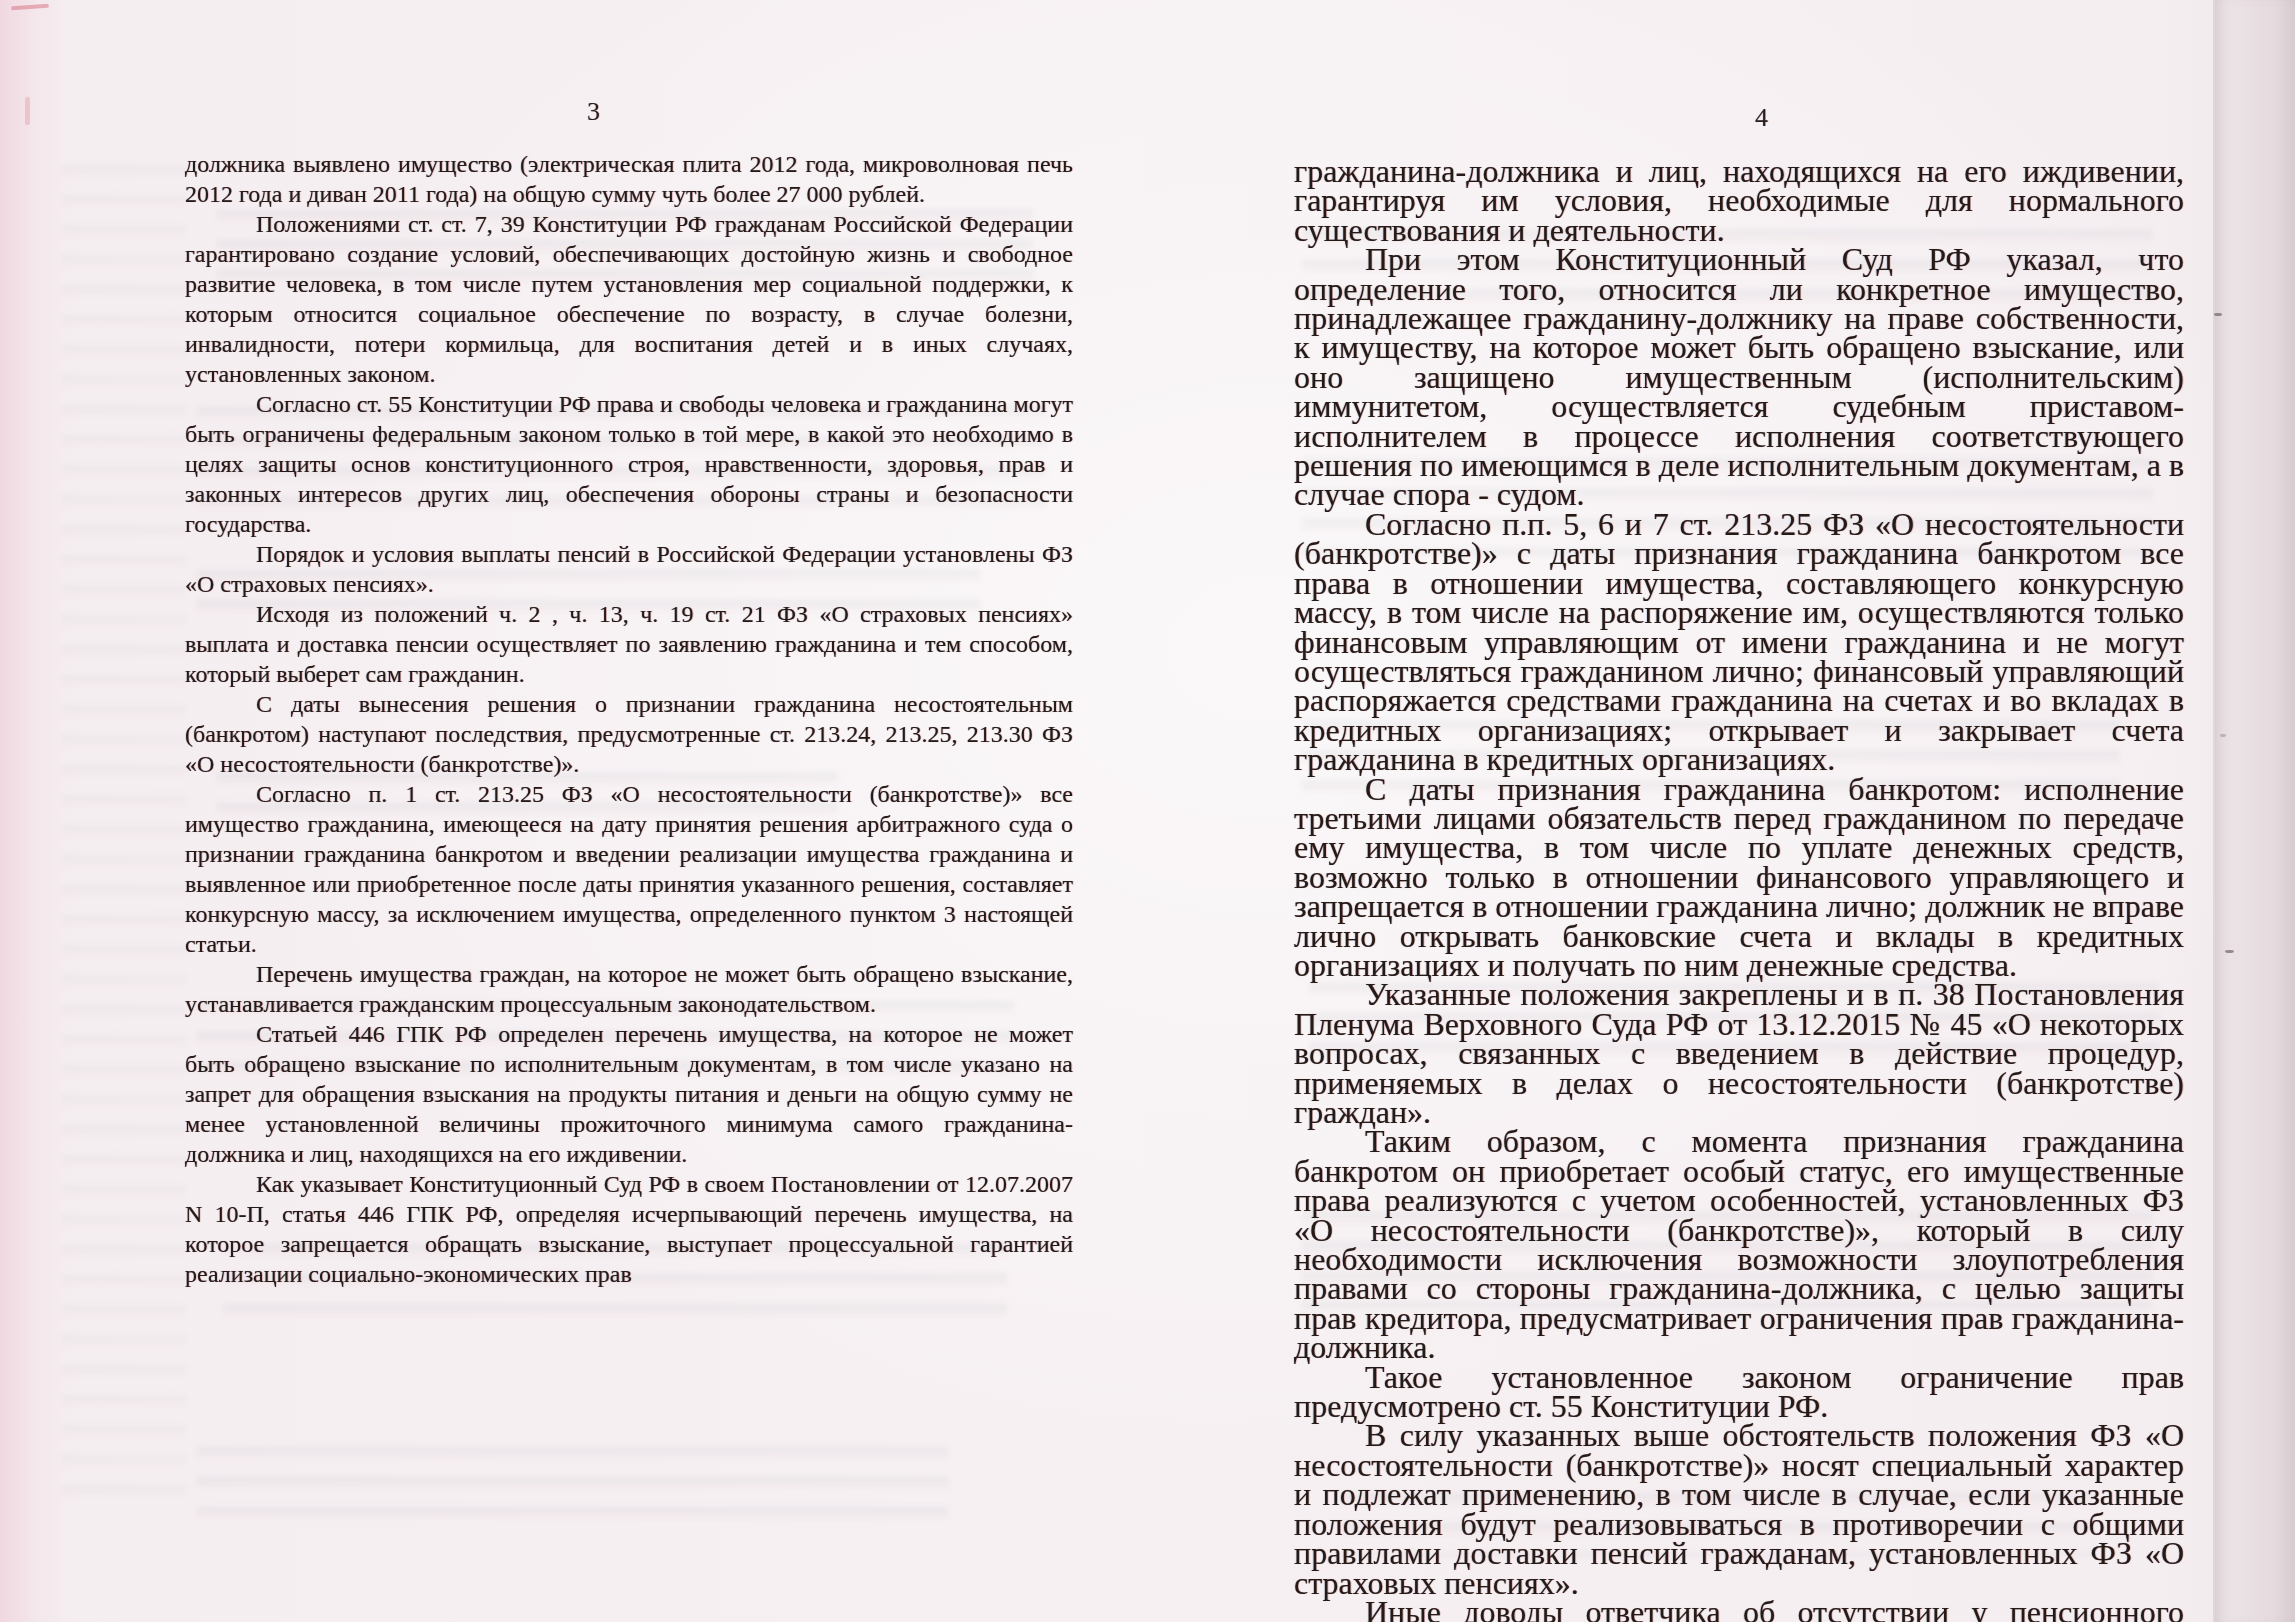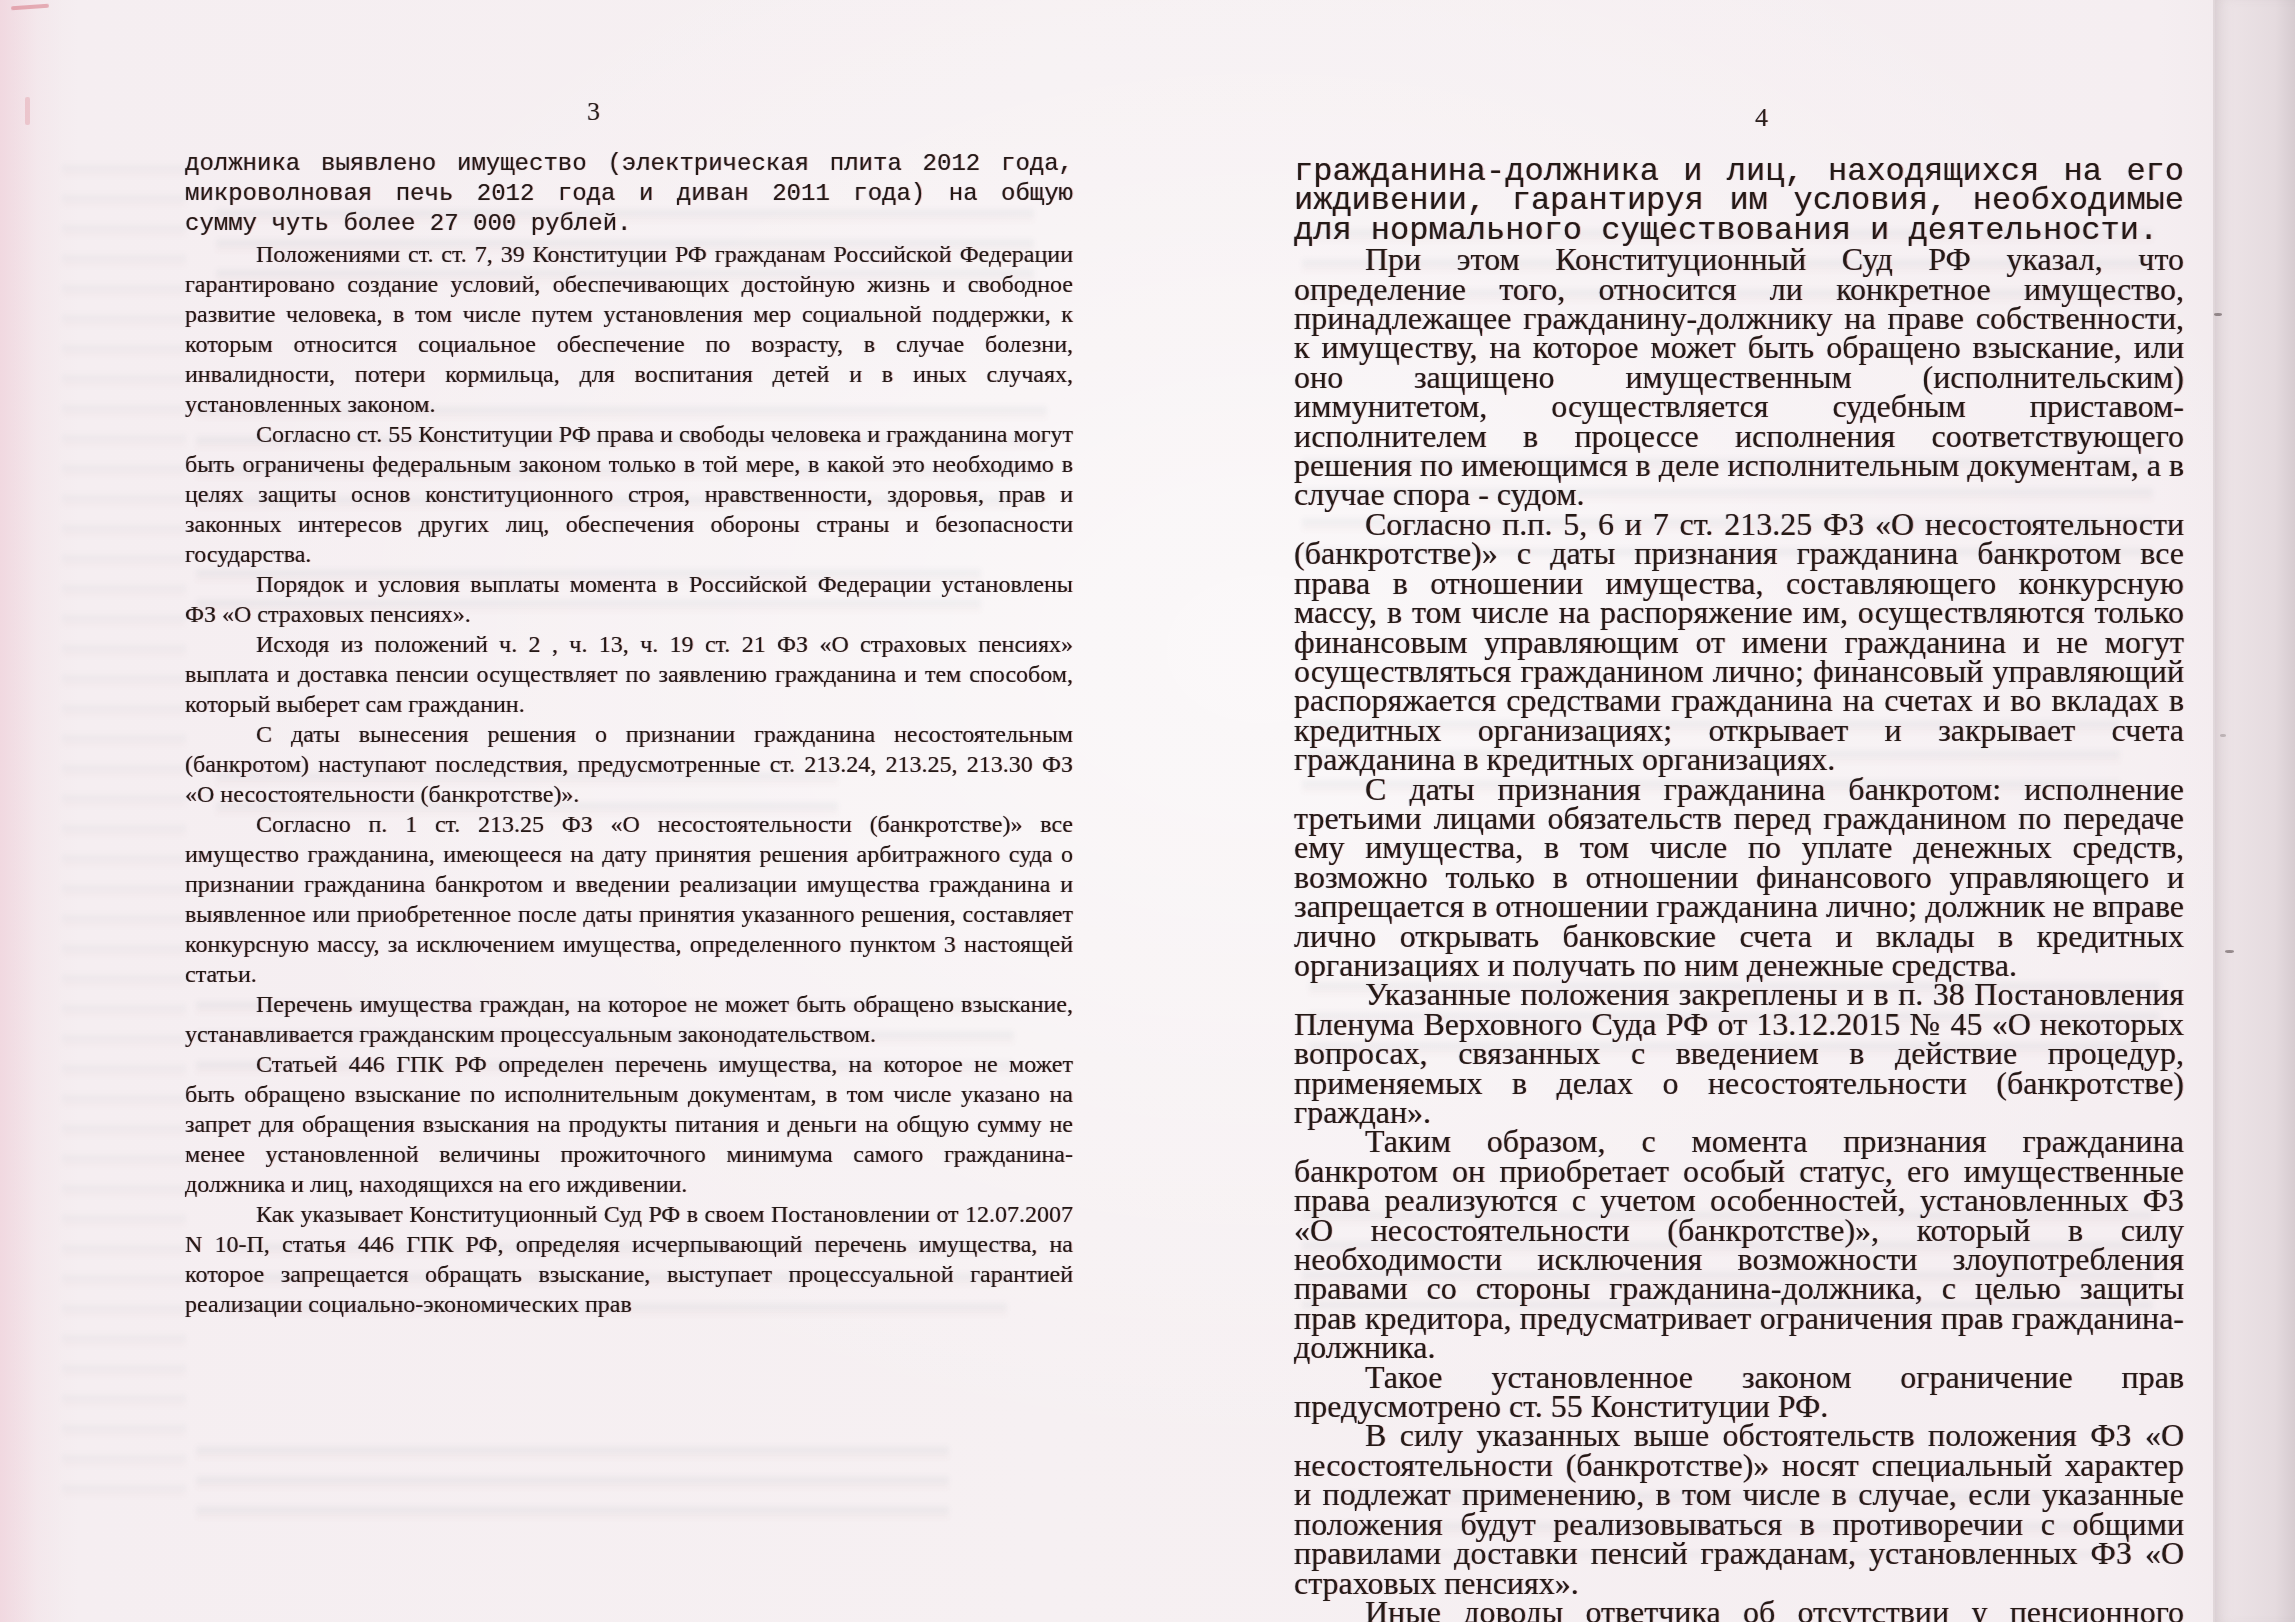--- a/index.html
+++ b/index.html
@@ -41,21 +41,21 @@
     position:absolute;font-size:26px;color:#2a201c;
     text-shadow:0.7px 0 0 rgba(170,40,50,0.25), -0.7px 0 0 rgba(40,90,150,0.15);
   }
   .page-text{
     position:absolute;color:#241a16;text-align:justify;
   }
   .page-text p{
     margin:0;text-indent:71px;
     text-shadow:0.8px 0 0 rgba(170,40,50,0.26), -0.8px 0 0 rgba(40,90,150,0.16), 0 0 0.7px rgba(70,40,35,0.35);
   }
-  .page-text p.cont{text-indent:0;font-family:Liberation Mono, monospace;}
+  .page-text p.cont{text-indent:0;}
   #page3-text{left:185px;top:149px;width:888px;font-size:24px;line-height:30px;}
   #page4-text{left:1294px;top:157px;width:890px;font-size:32px;line-height:29.4px;}
 </style>
 </head>
 <body>
 
 <div id="scan">
 
   <div class="edge-left"></div>
   <div class="fold-line"></div>
@@ -79,21 +79,21 @@
   <div class="ghost" style="left:1302px;top:720px;width:818px;height:79px;"></div>
   <div class="ghost" style="left:1309px;top:982px;width:851px;height:79px;"></div>
   <div class="ghost" style="left:1302px;top:1211px;width:851px;height:98px;"></div>
   <div class="ghost" style="left:1341px;top:1492px;width:753px;height:65px;"></div>
 
   <div class="pagenum" id="pagenum3">3</div>
   <div class="page-text" id="page3-text">
     <p class="cont">должника выявлено имущество (электрическая плита 2012 года, микроволновая печь 2012 года и диван 2011 года) на общую сумму чуть более 27 000 рублей.</p>
     <p>Положениями ст. ст. 7, 39 Конституции РФ гражданам Российской Федерации гарантировано создание условий, обеспечивающих достойную жизнь и свободное развитие человека, в том числе путем установления мер социальной поддержки, к которым относится социальное обеспечение по возрасту, в случае болезни, инвалидности, потери кормильца, для воспитания детей и в иных случаях, установленных законом.</p>
     <p>Согласно ст. 55 Конституции РФ права и свободы человека и гражданина могут быть ограничены федеральным законом только в той мере, в какой это необходимо в целях защиты основ конституционного строя, нравственности, здоровья, прав и законных интересов других лиц, обеспечения обороны страны и безопасности государства.</p>
-    <p>Порядок и условия выплаты момента в Российской Федерации установлены ФЗ «О страховых пенсиях».</p>
+    <p>Порядок и условия выплаты пенсий в Российской Федерации установлены ФЗ «О страховых пенсиях».</p>
     <p>Исходя из положений ч. 2 , ч. 13, ч. 19 ст. 21 ФЗ «О страховых пенсиях» выплата и доставка пенсии осуществляет по заявлению гражданина и тем способом, который выберет сам гражданин.</p>
     <p>С даты вынесения решения о признании гражданина несостоятельным (банкротом) наступают последствия, предусмотренные ст. 213.24, 213.25, 213.30 ФЗ «О несостоятельности (банкротстве)».</p>
     <p>Согласно п. 1 ст. 213.25 ФЗ «О несостоятельности (банкротстве)» все имущество гражданина, имеющееся на дату принятия решения арбитражного суда о признании гражданина банкротом и введении реализации имущества гражданина и выявленное или приобретенное после даты принятия указанного решения, составляет конкурсную массу, за исключением имущества, определенного пунктом 3 настоящей статьи.</p>
     <p>Перечень имущества граждан, на которое не может быть обращено взыскание, устанавливается гражданским процессуальным законодательством.</p>
     <p>Статьей 446 ГПК РФ определен перечень имущества, на которое не может быть обращено взыскание по исполнительным документам, в том числе указано на запрет для обращения взыскания на продукты питания и деньги на общую сумму не менее установленной величины прожиточного минимума самого гражданина-должника и лиц, находящихся на его иждивении.</p>
     <p>Как указывает Конституционный Суд РФ в своем Постановлении от 12.07.2007 N 10-П, статья 446 ГПК РФ, определяя исчерпывающий перечень имущества, на которое запрещается обращать взыскание, выступает процессуальной гарантией реализации социально-экономических прав</p>
   </div>
 
   <div class="pagenum" id="pagenum4" style="left:1755px;top:103px;">4</div>
   <div class="page-text" id="page4-text">

